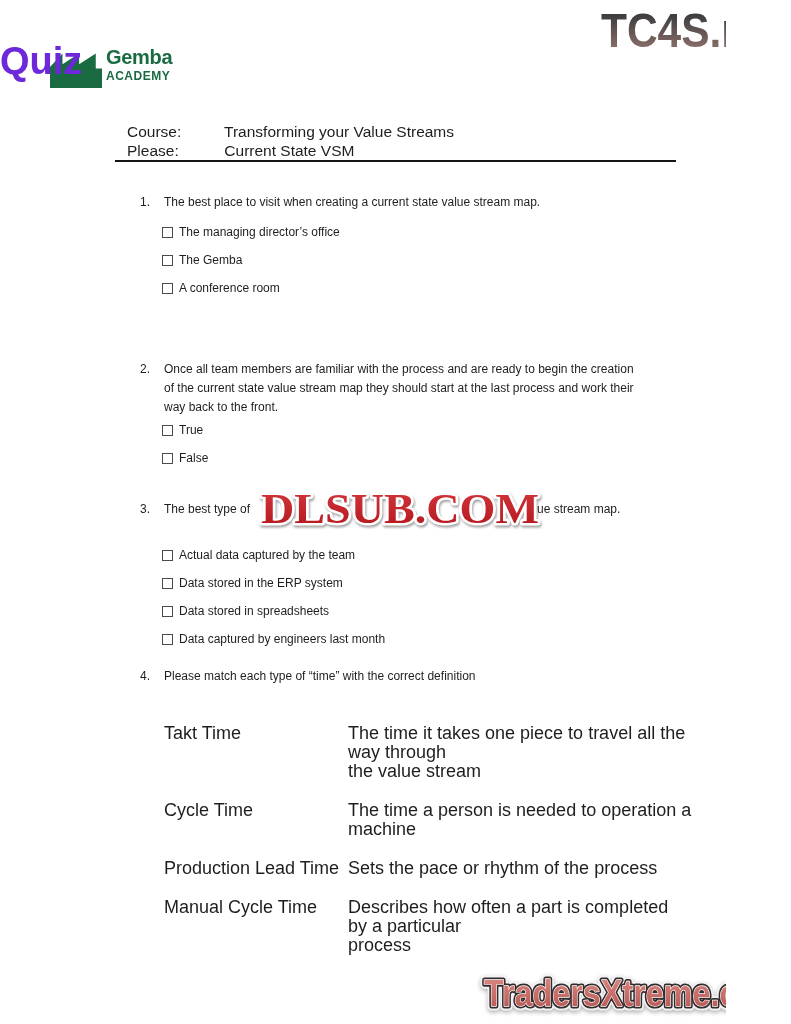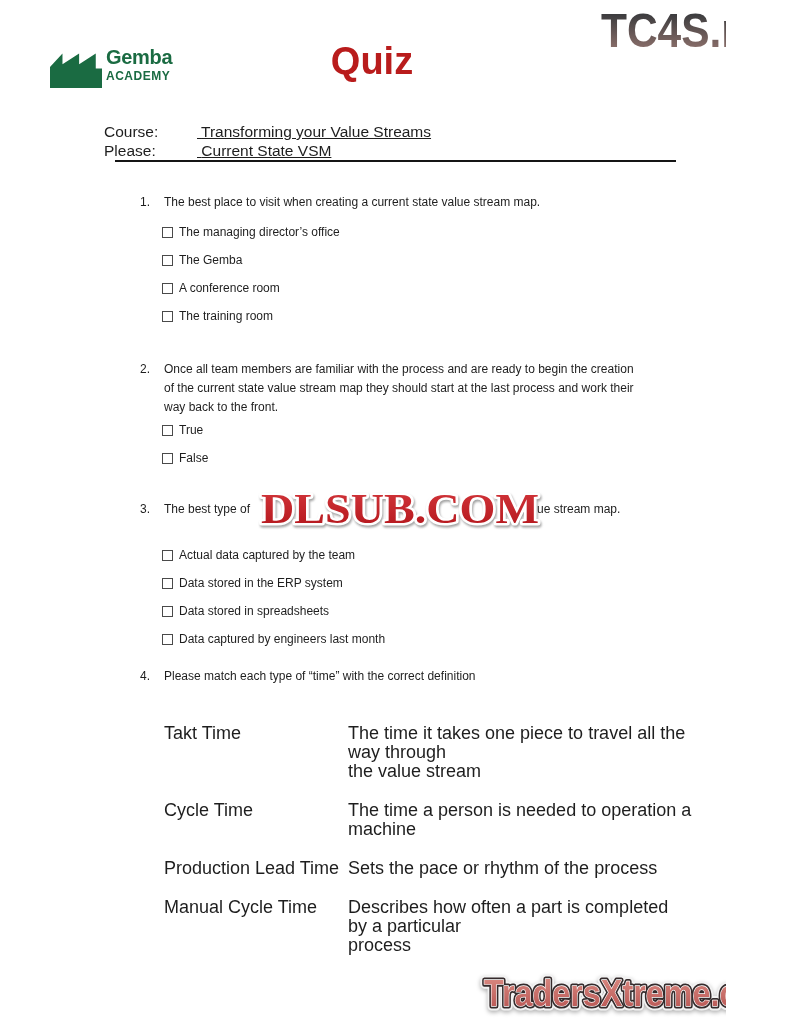--- a/index.html
+++ b/index.html
@@ -6,29 +6,29 @@
   body { background:#ffffff; font-family:"Liberation Sans", sans-serif; }
   .page { position:relative; width:726px; height:1024px; background:#ffffff; overflow:hidden; color:#1e1e1e; }
 
   
   .logo { position:absolute; left:50px; top:47px; display:flex; }
   .factory { width:52px; height:36px; margin-top:5px; background:#1a6b42;
     clip-path:polygon(0% 100%, 0% 42%, 24% 4%, 24% 34%, 56% 4%, 56% 34%, 88% 4%, 88% 46%, 100% 46%, 100% 100%); }
   .logo-textcol { margin-left:4px; }
   .logo-main { font-size:20px; font-weight:bold; color:#1a6b42; line-height:20px; letter-spacing:-0.3px; }
   .logo-sub  { font-size:12px; font-weight:bold; color:#1a6b42; line-height:13px; letter-spacing:0.5px; margin-top:3px; }
-  .title { position:absolute; left:0; top:40px; width:744px; text-align:center;
-    font-size:38px; font-weight:bold; color:#b91c1c; }
+  .title { position:absolute; left:0; top:40px; width:744px; text-align:left;
+    font-size:38px; font-weight:bold; color:#6d28d9; }
 
   .wm-tc4s { position:absolute; left:596px; top:2px; }
   .wm-dlsub { position:absolute; left:254px; top:484px; filter:drop-shadow(1px 2px 1px rgba(90,90,90,.55)); }
   .wm-traders { position:absolute; left:476px; top:970px; filter:drop-shadow(0 2px 2px rgba(0,0,0,.30)); }
 
   
-  .meta { position:absolute; left:104px; top:123px; font-size:15.5px; line-height:18.5px;text-decoration:underline; }
+  .meta { position:absolute; left:127px; top:123px; font-size:15.5px; line-height:18.5px; }
   .meta-label { display:inline-block; width:93px; }
   .divider { position:absolute; left:115px; top:160px; width:561px; height:2px; background:#151515; }
 
   
   .question { position:absolute; left:140px; font-size:12px; }
   .q1 { top:193px; } .q2 { top:360px; } .q3 { top:500px; } .q4 { top:667px; }
   .qline { display:flex; position:relative; line-height:19px; }
   .qnum { width:24px; flex:none; }
   .qtext { white-space:pre-line; max-width:530px; }
   .qtext-after { position:absolute; left:397px; top:0; white-space:nowrap;text-align:right; }
@@ -92,24 +92,20 @@
         <span class="checkbox"></span>
         <span class="option-label">The managing director’s office</span>
       </div>
       <div class="option">
         <span class="checkbox"></span>
         <span class="option-label">The Gemba</span>
       </div>
       <div class="option">
         <span class="checkbox"></span>
         <span class="option-label">A conference room</span>
-      </div>
-      <div class="option">
-        <span class="checkbox"></span>
-        <span class="option-label">The training room</span>
       </div>
     </div>
   </section>
 
   <section class="question q2">
     <div class="qline">
       <span class="qnum">2.</span>
       <span class="qtext">Once all team members are familiar with the process and are ready to begin the creation
 of the current state value stream map they should start at the last process and work their
 way back to the front.</span>

